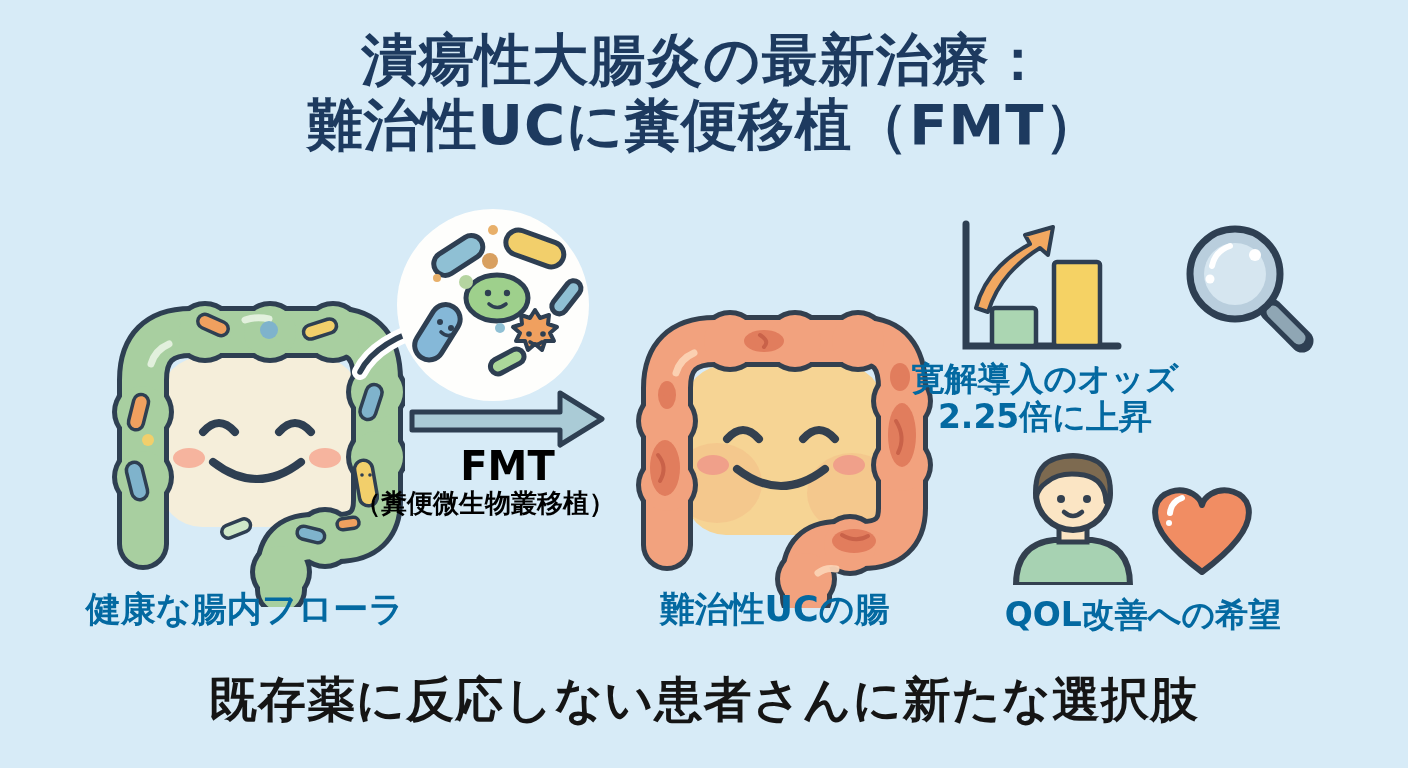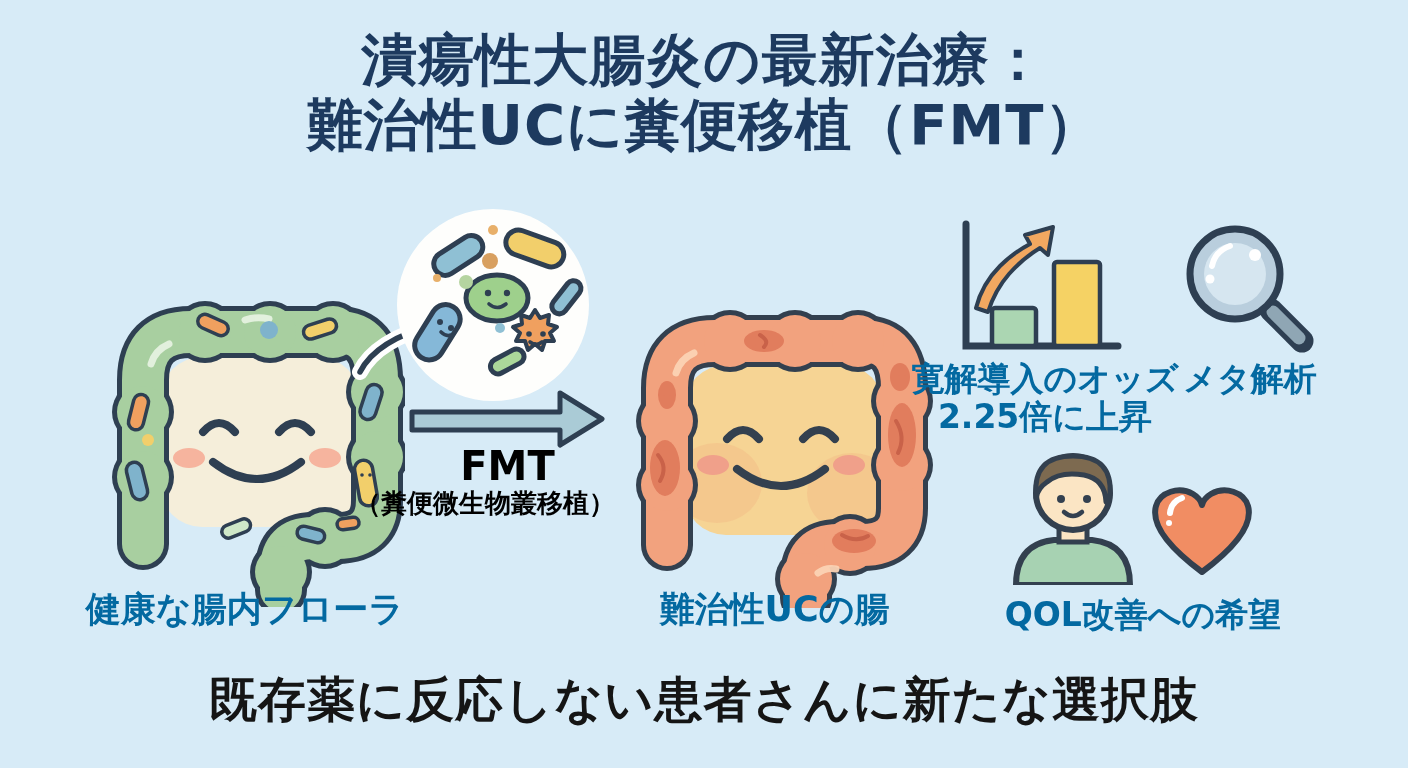--- a/index.html
+++ b/index.html
@@ -242,21 +242,20 @@
   <svg class="abs" style="left:1183px;top:222px;" width="132" height="132" viewBox="0 0 132 132">
     <line x1="88" y1="88" x2="119" y2="119" stroke="#2e3f52" stroke-width="23" stroke-linecap="round"></line>
     <line x1="90" y1="90" x2="116" y2="116" stroke="#8fa6b4" stroke-width="13" stroke-linecap="round"></line>
     <circle cx="52" cy="52" r="45" fill="#b9cedd" stroke="#2e3f52" stroke-width="7"></circle>
     <circle cx="52" cy="52" r="31" fill="#d6e6f0"></circle>
     <path d="M 29 44 Q 32 29 47 24" fill="none" stroke="#ffffff" stroke-width="6" stroke-linecap="round"></path>
     <circle cx="27" cy="57" r="4.5" fill="#ffffff"></circle>
     <circle cx="72" cy="33" r="6" fill="#ffffff"></circle>
   </svg>
   <div class="abs label label-med" style="left:1170px;top:360px;width:160px;">
-    <div>メタ解析</div>
   </div>
 
   <svg class="abs" style="left:1008px;top:448px;" width="130" height="137" viewBox="0 0 130 137">
     <path d="M 8 137 Q 8 96 46 92 L 84 92 Q 122 96 122 137 Z" fill="#a7d2b2" stroke="#33404f" stroke-width="6" stroke-linejoin="round"></path>
     <rect x="51" y="68" width="28" height="26" fill="#fbe5c4" stroke="#33404f" stroke-width="5"></rect>
     <circle cx="65" cy="45" r="37" fill="#fbe5c4" stroke="#33404f" stroke-width="6"></circle>
     <path d="M 28 47 Q 25 8 65 8 Q 105 8 102 47 L 98 54 Q 97 31 76 27 Q 52 23 39 34 Q 30 40 28 50 Z" fill="#7d6a50" stroke="#33404f" stroke-width="5" stroke-linejoin="round"></path>
     <circle cx="53" cy="51" r="4" fill="#33404f"></circle>
     <circle cx="79" cy="51" r="4" fill="#33404f"></circle>
     <path d="M 56 64 Q 65 72 74 64" fill="none" stroke="#33404f" stroke-width="4.5" stroke-linecap="round"></path>

